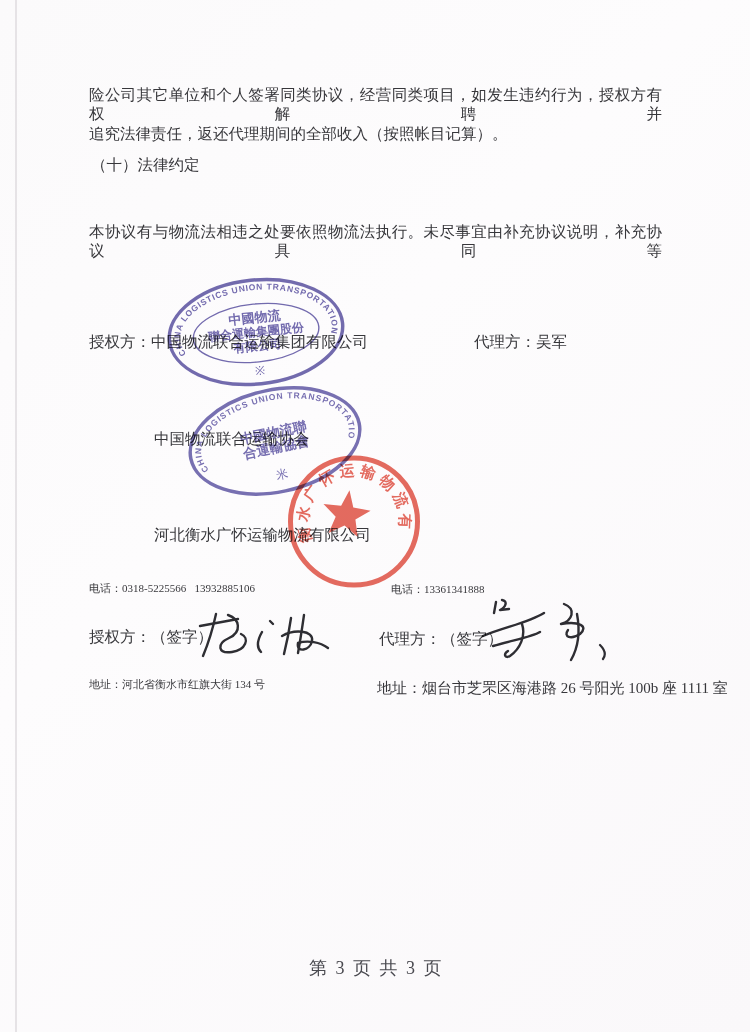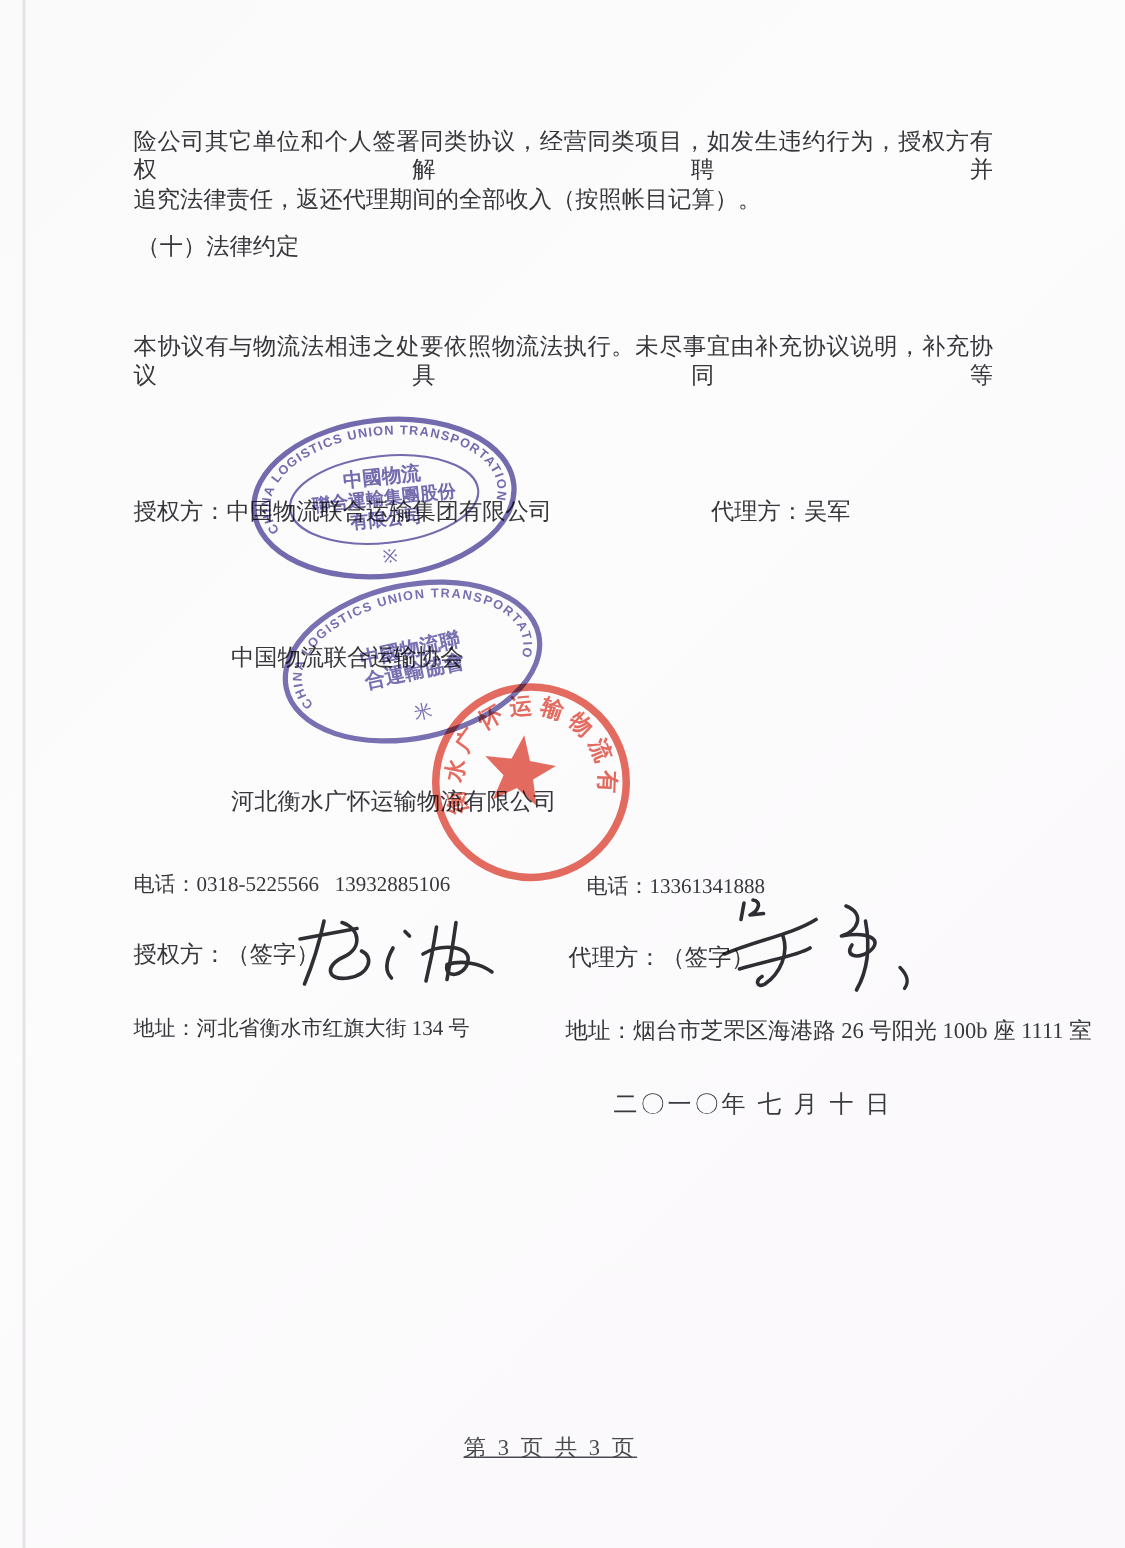--- a/index.html
+++ b/index.html
@@ -4,27 +4,27 @@
 <style>
   html,body{margin:0;padding:0;background:#ffffff;}
   .paper{
     position:relative;width:750px;height:1032px;overflow:hidden;
     background:linear-gradient(135deg,#fbfafb 0%,#fdfcfd 40%,#faf8fa 100%);
     font-family:"Liberation Serif","DejaVu Serif",serif;
   }
   .edge-line{position:absolute;left:15px;top:0;width:2px;height:1032px;background:#e6e3e6;}
   .t{position:absolute;color:#37373b;white-space:nowrap;line-height:1.25;}
   .fs15{font-size:15.5px;}
-  .fs14{font-size:14px;}
+  .fs14{font-size:11px;}
   .fs13{font-size:15px;}
   .just{white-space:normal;text-align:justify;text-align-last:justify;}
   .pre{white-space:pre;}
   .stamp{position:absolute;mix-blend-mode:multiply;opacity:.93;}
   .sig{position:absolute;mix-blend-mode:multiply;}
-  .footer-text{position:absolute;color:#4a4a50;font-size:15px;letter-spacing:2px;text-decoration:underline;}
+  .footer-text{position:absolute;color:#4a4a50;font-size:18px;letter-spacing:2px;}
   .date-line{font-size:16px;letter-spacing:2px;color:#3a3a3e;}
   svg text{font-family:"Liberation Sans","DejaVu Sans",sans-serif;}
   svg .cjk{font-family:"Liberation Serif","DejaVu Serif",serif;}
 </style>
 </head>
 <body>
 
 <div class="paper">
   <div class="edge-line"></div>
 
@@ -54,21 +54,20 @@
   <div class="t fs15" style="left:89px;top:627px;">授权方：（签字）</div>
   <div class="t fs15" style="left:379px;top:629px;text-align:right;">代理方：（签字）</div>
 
   <div class="t fs14" style="left:89px;top:678px;">
     <span>地址：</span><span>河北省衡水市红旗大街 134 号</span>
   </div>
   <div class="t fs13" style="left:377px;top:679px;">
     <span>地址：</span><span>烟台市芝罘区海港路 26 号阳光 100b 座 1111 室</span>
   </div>
 
-  <div class="t date-line" style="left:409px;top:727px;">二〇一〇年 七 月 十 日</div>
 
   <div class="footer-text" style="left:309px;top:956px;">第 3 页 共 3 页</div>
 
   <div class="stamp" style="left:158px;top:272px;">
     <svg width="200" height="130" viewBox="0 0 200 130">
       <g transform="rotate(-6 98 60)" stroke="#544a9e" fill="none" opacity="0.88">
         <ellipse cx="98" cy="60" rx="87" ry="52" stroke-width="3.5"></ellipse>
         <ellipse cx="98" cy="61" rx="63" ry="29" stroke-width="1.4"></ellipse>
         <path id="gseal-arc" d="M 26.6 74.4 A 76 42 0 1 1 169.4 74.4" stroke="none"></path>
         <text font-size="8.5" font-weight="bold" letter-spacing="0.8" fill="#544a9e" stroke="none">

